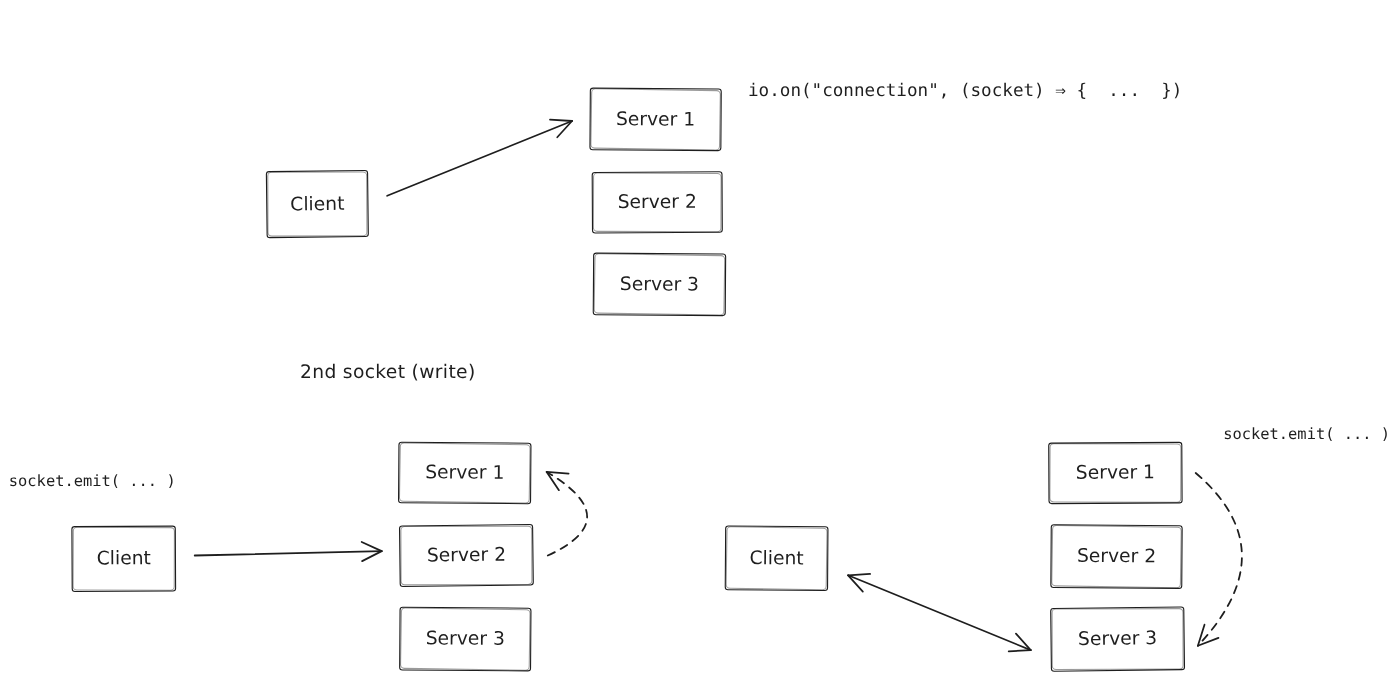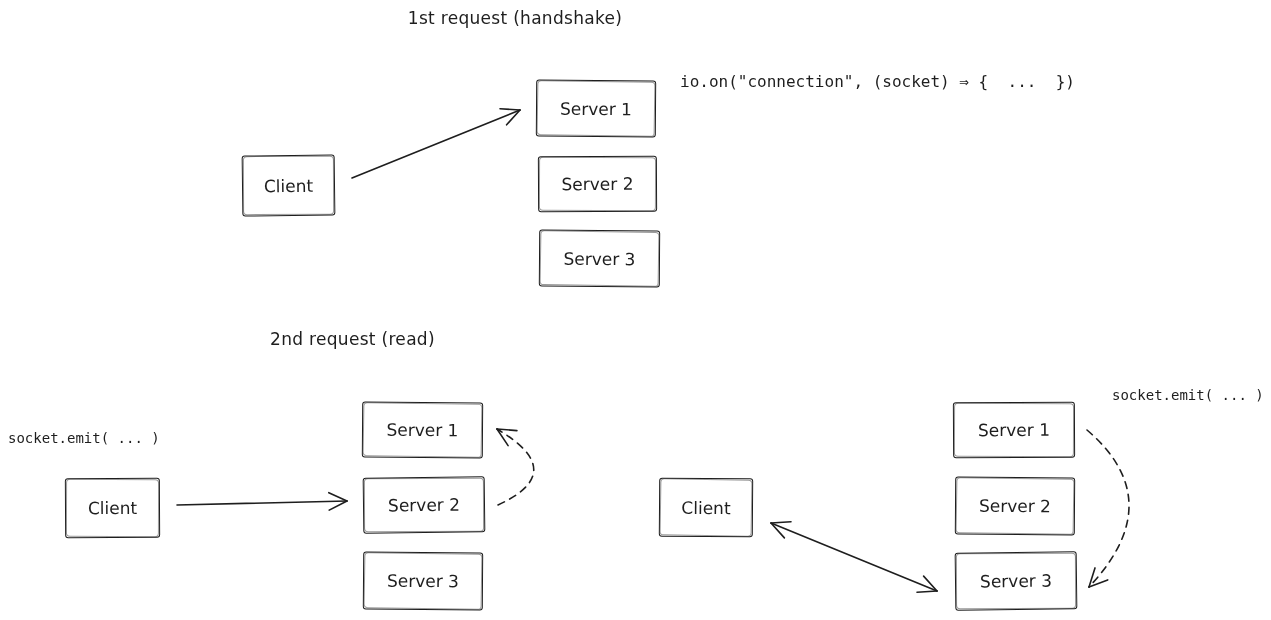--- a/index.html
+++ b/index.html
@@ -36,39 +36,38 @@
   .r2 { transform:rotate(.4deg); }
   .r3 { transform:rotate(-.3deg); }
   .arrow-layer { position:absolute; left:0; top:0; width:1271px; height:620px; }
   .arrow-layer path { fill:none; stroke:var(--stroke); stroke-width:1.6; stroke-linecap:round; }
 </style>
 </head>
 <body>
 
 <div class="canvas">
 
-  <div class="title" style="left:380px; top:8px; width:270px;">1st request (handshake)</div>
 
   <div class="code lg" style="left:680px; top:72px;">io.on("connection", (socket) ⇒ {  ...  })</div>
 
   <div class="box r1" style="left:242px; top:155px; width:93px; height:61px;">
     <span>Client</span>
   </div>
 
   <div class="box r2" style="left:536px; top:80px; width:120px; height:57px;">
     <span>Server 1</span>
   </div>
   <div class="box r3" style="left:538px; top:156px; width:119px; height:56px;">
     <span>Server 2</span>
   </div>
   <div class="box r2" style="left:539px; top:230px; width:121px; height:57px;">
     <span>Server 3</span>
   </div>
 
-  <div class="title" style="left:255px; top:329px; width:195px;">2nd request (read)</div>
+  <div class="title" style="left:255px; top:329px; width:195px;">2nd socket (write)</div>
 
   <div class="code sm" style="left:8px; top:430px;">socket.emit( ... )</div>
 
   <div class="box r3" style="left:65px; top:478px; width:95px; height:60px;">
     <span>Client</span>
   </div>
 
   <div class="box r2" style="left:362px; top:402px; width:121px; height:56px;">
     <span>Server 1</span>
   </div>

